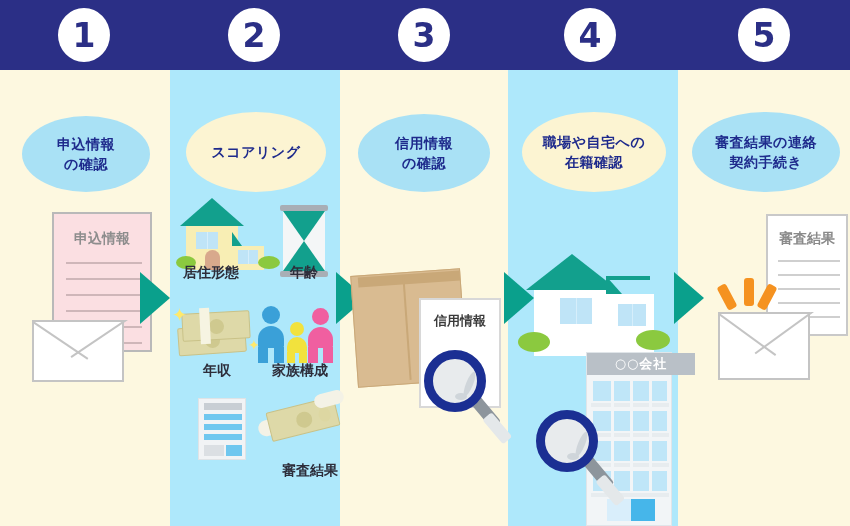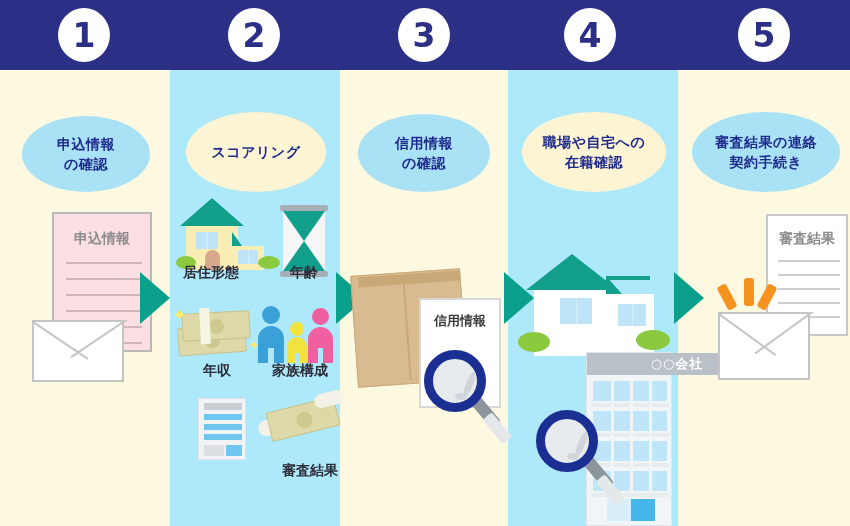--- a/index.html
+++ b/index.html
@@ -272,21 +272,21 @@
       <div class="winsplit" style="left:16px;"></div>
     </div>
     <div class="win" style="left:618px;top:304px;width:28px;height:22px;">
       <div class="winsplit" style="left:14px;"></div>
     </div>
     <div class="bush" style="left:518px;top:332px;width:32px;height:20px;"></div>
     <div class="bush" style="left:636px;top:330px;width:34px;height:20px;"></div>
   </div>
 
   <div class="bldg" style="left:586px;top:352px;width:86px;height:174px;">
-    <div class="bldg-sign" style="left:0;top:0;width:108px;height:22px;padding-left:36px;">○○会社</div>
+    <div class="bldg-sign" style="left:0;top:0;width:108px;height:22px;">○○会社</div>
     <div class="bldg-row" style="left:6px;top:28px;width:74px;height:20px;"></div>
     <div class="bldg-floor" style="left:4px;top:50px;width:78px;"></div>
     <div class="bldg-row" style="left:6px;top:58px;width:74px;height:20px;"></div>
     <div class="bldg-floor" style="left:4px;top:80px;width:78px;"></div>
     <div class="bldg-row" style="left:6px;top:88px;width:74px;height:20px;"></div>
     <div class="bldg-floor" style="left:4px;top:110px;width:78px;"></div>
     <div class="bldg-row" style="left:6px;top:118px;width:74px;height:20px;"></div>
     <div class="bldg-floor" style="left:4px;top:140px;width:78px;"></div>
     <div class="bldg-entrance" style="left:20px;top:146px;width:24px;height:22px;"></div>
     <div class="bldg-entrance2" style="left:44px;top:146px;width:24px;height:22px;"></div>

